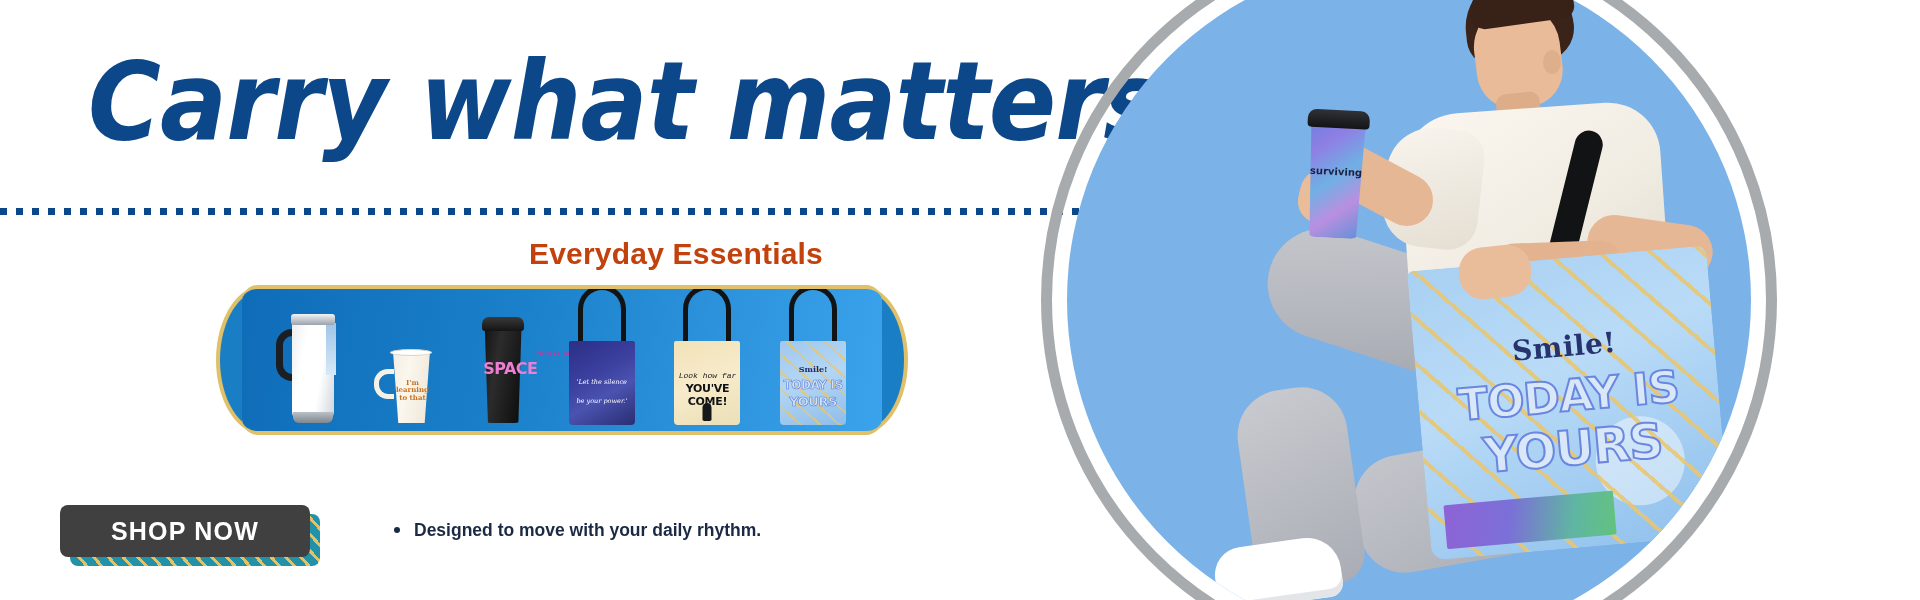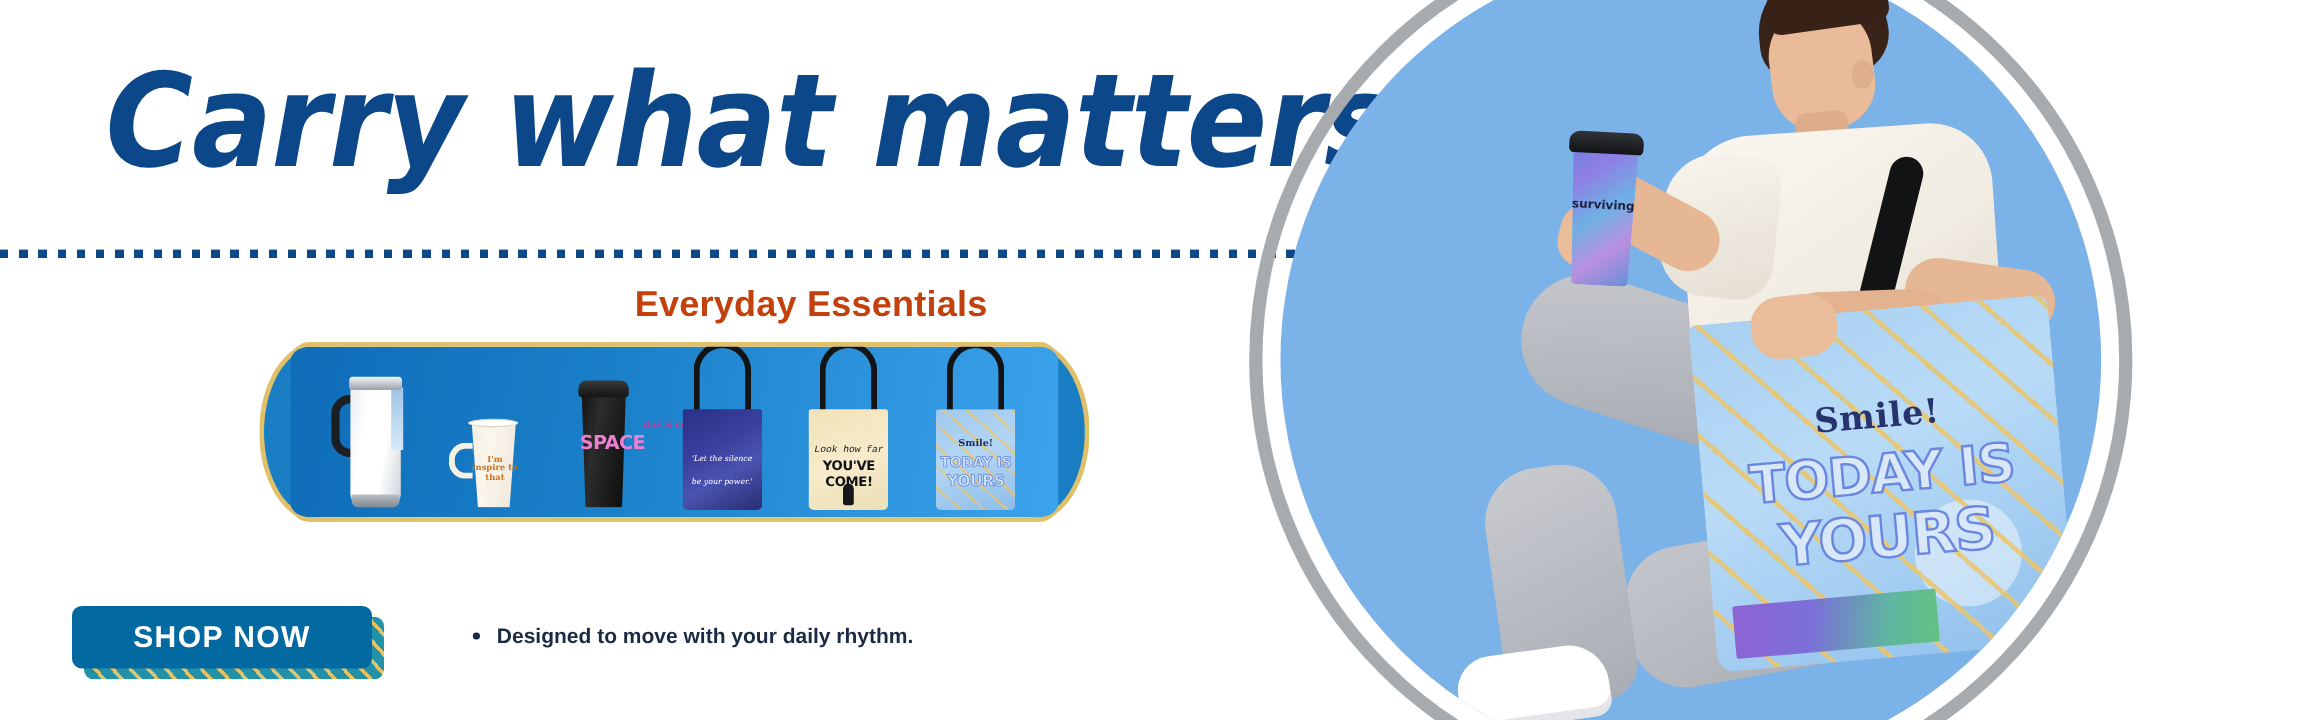--- a/index.html
+++ b/index.html
@@ -292,21 +292,21 @@
     position:absolute; left:10px; top:9px;
     width:250px; height:52px;
     border-radius:8px;
     background:
       repeating-linear-gradient(48deg, #e3c267 0 3px, rgba(0,0,0,0) 3px 11px),
       #2391a8;
   }
   #shop-now-button {
     position:absolute; left:0; top:0;
     width:250px; height:52px;
-    background:#0369a1;
+    background:#404040;
     border-radius:8px;
     color:#ffffff;
     font-size:25px;
     font-weight:700;
     letter-spacing:1.2px;
     display:flex; align-items:center; justify-content:center;
     cursor:pointer;
   }
 
   
@@ -570,21 +570,21 @@
           <div class="mtw-lid"></div>
           <div class="mtw-base"></div>
         </div>
 
         <div class="product mug-latte">
           <div class="ml-handle"></div>
           <div class="ml-body"></div>
           <div class="ml-rim"></div>
           <div class="ml-text">
             <span>I'm</span>
-            <span>inspire</span>
+            <span>learning</span>
             <span>to that</span>
           </div>
         </div>
 
         <div class="product tumbler-black">
           <div class="tb-body"></div>
           <div class="tb-lid"></div>
           <div class="tb-script">this is my</div>
           <div class="tb-text">SPACE</div>
         </div>

